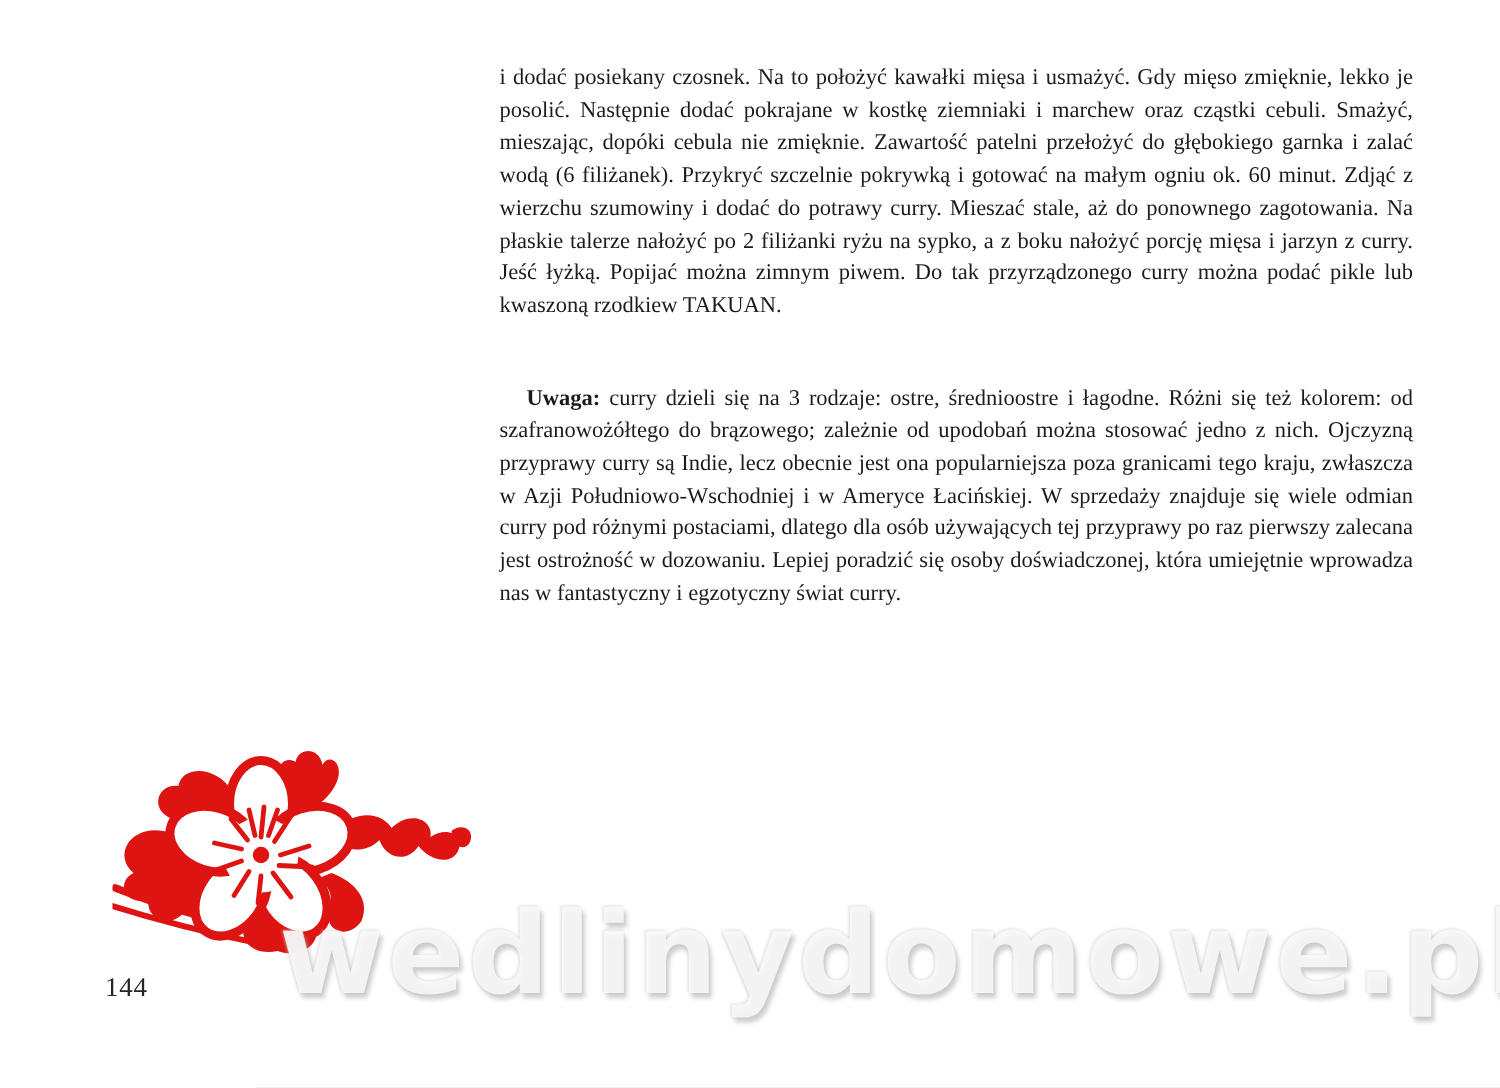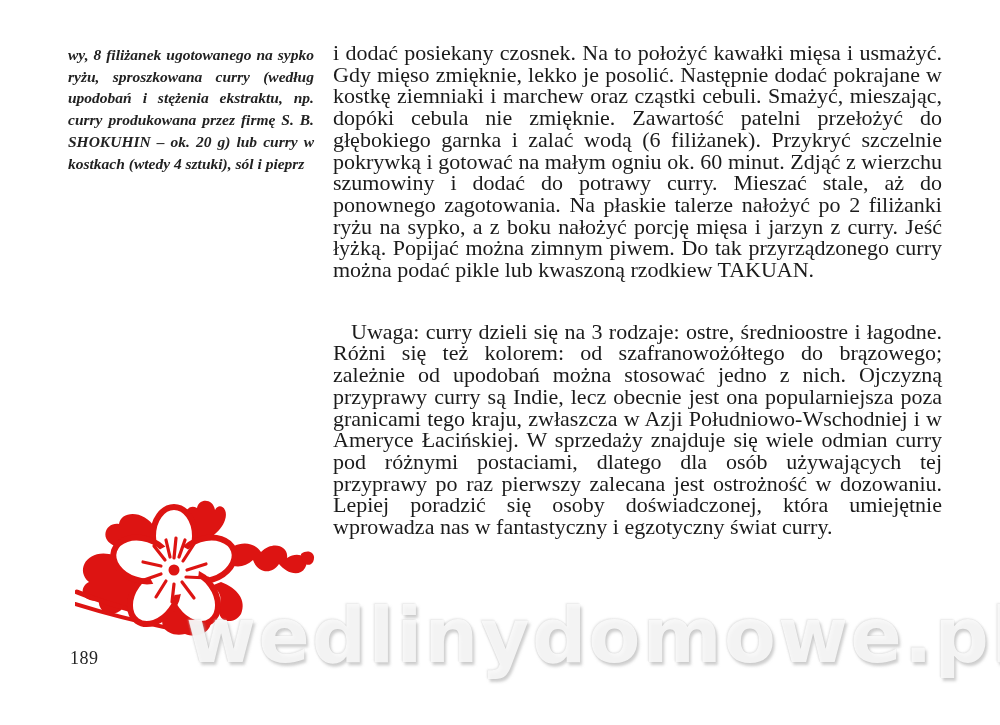--- a/index.html
+++ b/index.html
@@ -28,32 +28,32 @@
     font-weight: bold;
     text-align: justify;
     color: #222;
   }
   
   .body-col {
     position: absolute;
     left: 333px;
     top: 42px;
     width: 609px;
-    font-size: 22px;
+    font-size: 15px;
     line-height: 21.7px;
     text-align: justify;
     color: #1b1b1b;
   }
   .body-col p {
     margin: 0;
     padding: 0;
   }
   .para-2 { margin-top: 20px !important; text-indent: 18px; }
   .para-3 { margin-top: 40px !important; text-indent: 18px; }
-  .note-label { font-weight: normal; }
+  .note-label { font-weight: bold; }
   
   .flower {
     position: absolute;
     left: 75px;
     top: 498px;
     width: 240px;
     height: 150px;
   }
   
   .page-number {
@@ -82,21 +82,20 @@
       -1px -1px 2px rgba(210, 210, 210, 0.45),
       0 0 1px rgba(190, 190, 190, 0.6);
     pointer-events: none;
   }
 </style>
 </head>
 <body>
 
 <div class="page">
 
-  <aside class="margin-note">wy, 8 filiżanek ugotowanego na sypko ryżu, sproszkowana curry (według upodobań i stężenia ekstraktu, np. curry produkowana przez firmę S. B. SHOKUHIN – ok. 20 g) lub curry w kostkach (wtedy 4 sztuki), sól i pieprz</aside>
 
   <main class="body-col">
     <p class="para-1">i dodać posiekany czosnek. Na to położyć kawałki mięsa i usmażyć. Gdy mięso zmięknie, lekko je posolić. Następnie dodać pokrajane w kostkę ziemniaki i marchew oraz cząstki cebuli. Smażyć, mieszając, dopóki cebula nie zmięknie. Zawartość patelni przełożyć do głębokiego garnka i zalać wodą (6 filiżanek). Przykryć szczelnie pokrywką i gotować na małym ogniu ok. 60 minut. Zdjąć z wierzchu szumowiny i dodać do potrawy curry. Mieszać stale, aż do ponownego zagotowania. Na płaskie talerze nałożyć po 2 filiżanki ryżu na sypko, a z boku nałożyć porcję mięsa i jarzyn z curry. Jeść łyżką. Popijać można zimnym piwem. Do tak przyrządzonego curry można podać pikle lub kwaszoną rzodkiew TAKUAN.</p>
     <p class="para-3"><span class="note-label">Uwaga:</span><span> curry dzieli się na 3 rodzaje: ostre, średnioostre i łagodne. Różni się też kolorem: od szafranowożółtego do brązowego; zależnie od upodobań można stosować jedno z nich. Ojczyzną przyprawy curry są Indie, lecz obecnie jest ona popularniejsza poza granicami tego kraju, zwłaszcza w Azji Południowo-Wschodniej i w Ameryce Łacińskiej. W sprzedaży znajduje się wiele odmian curry pod różnymi postaciami, dlatego dla osób używających tej przyprawy po raz pierwszy zalecana jest ostrożność w dozowaniu. Lepiej poradzić się osoby doświadczonej, która umiejętnie wprowadza nas w fantastyczny i egzotyczny świat curry.</span></p>
   </main>
 
   <svg class="flower" viewBox="0 0 240 150" xmlns="http://www.w3.org/2000/svg">
     <g fill="#dd1412" stroke="none">
 
       <path d="M110,38 C104,20 112,4 122,10 C124,0 138,0 140,12 C144,4 154,10 150,22 C146,34 132,44 120,46 Z"></path>
@@ -135,17 +134,17 @@
         <line x1="-13" y1="4" x2="-30" y2="10"></line>
         <line x1="-13" y1="-4" x2="-31" y2="-8"></line>
         <line x1="-9" y1="-10" x2="-20" y2="-24"></line>
         <line x1="-4" y1="-13" x2="-8" y2="-30"></line>
         <line x1="5" y1="-13" x2="11" y2="-30"></line>
       </g>
       <circle r="5.5" fill="#dd1412"></circle>
     </g>
   </svg>
 
-  <div class="page-number">189</div>
+  <div class="page-number">144</div>
 
   <div class="watermark">wedlinydomowe.pl</div>
 
 </div>
 
 </body></html>

